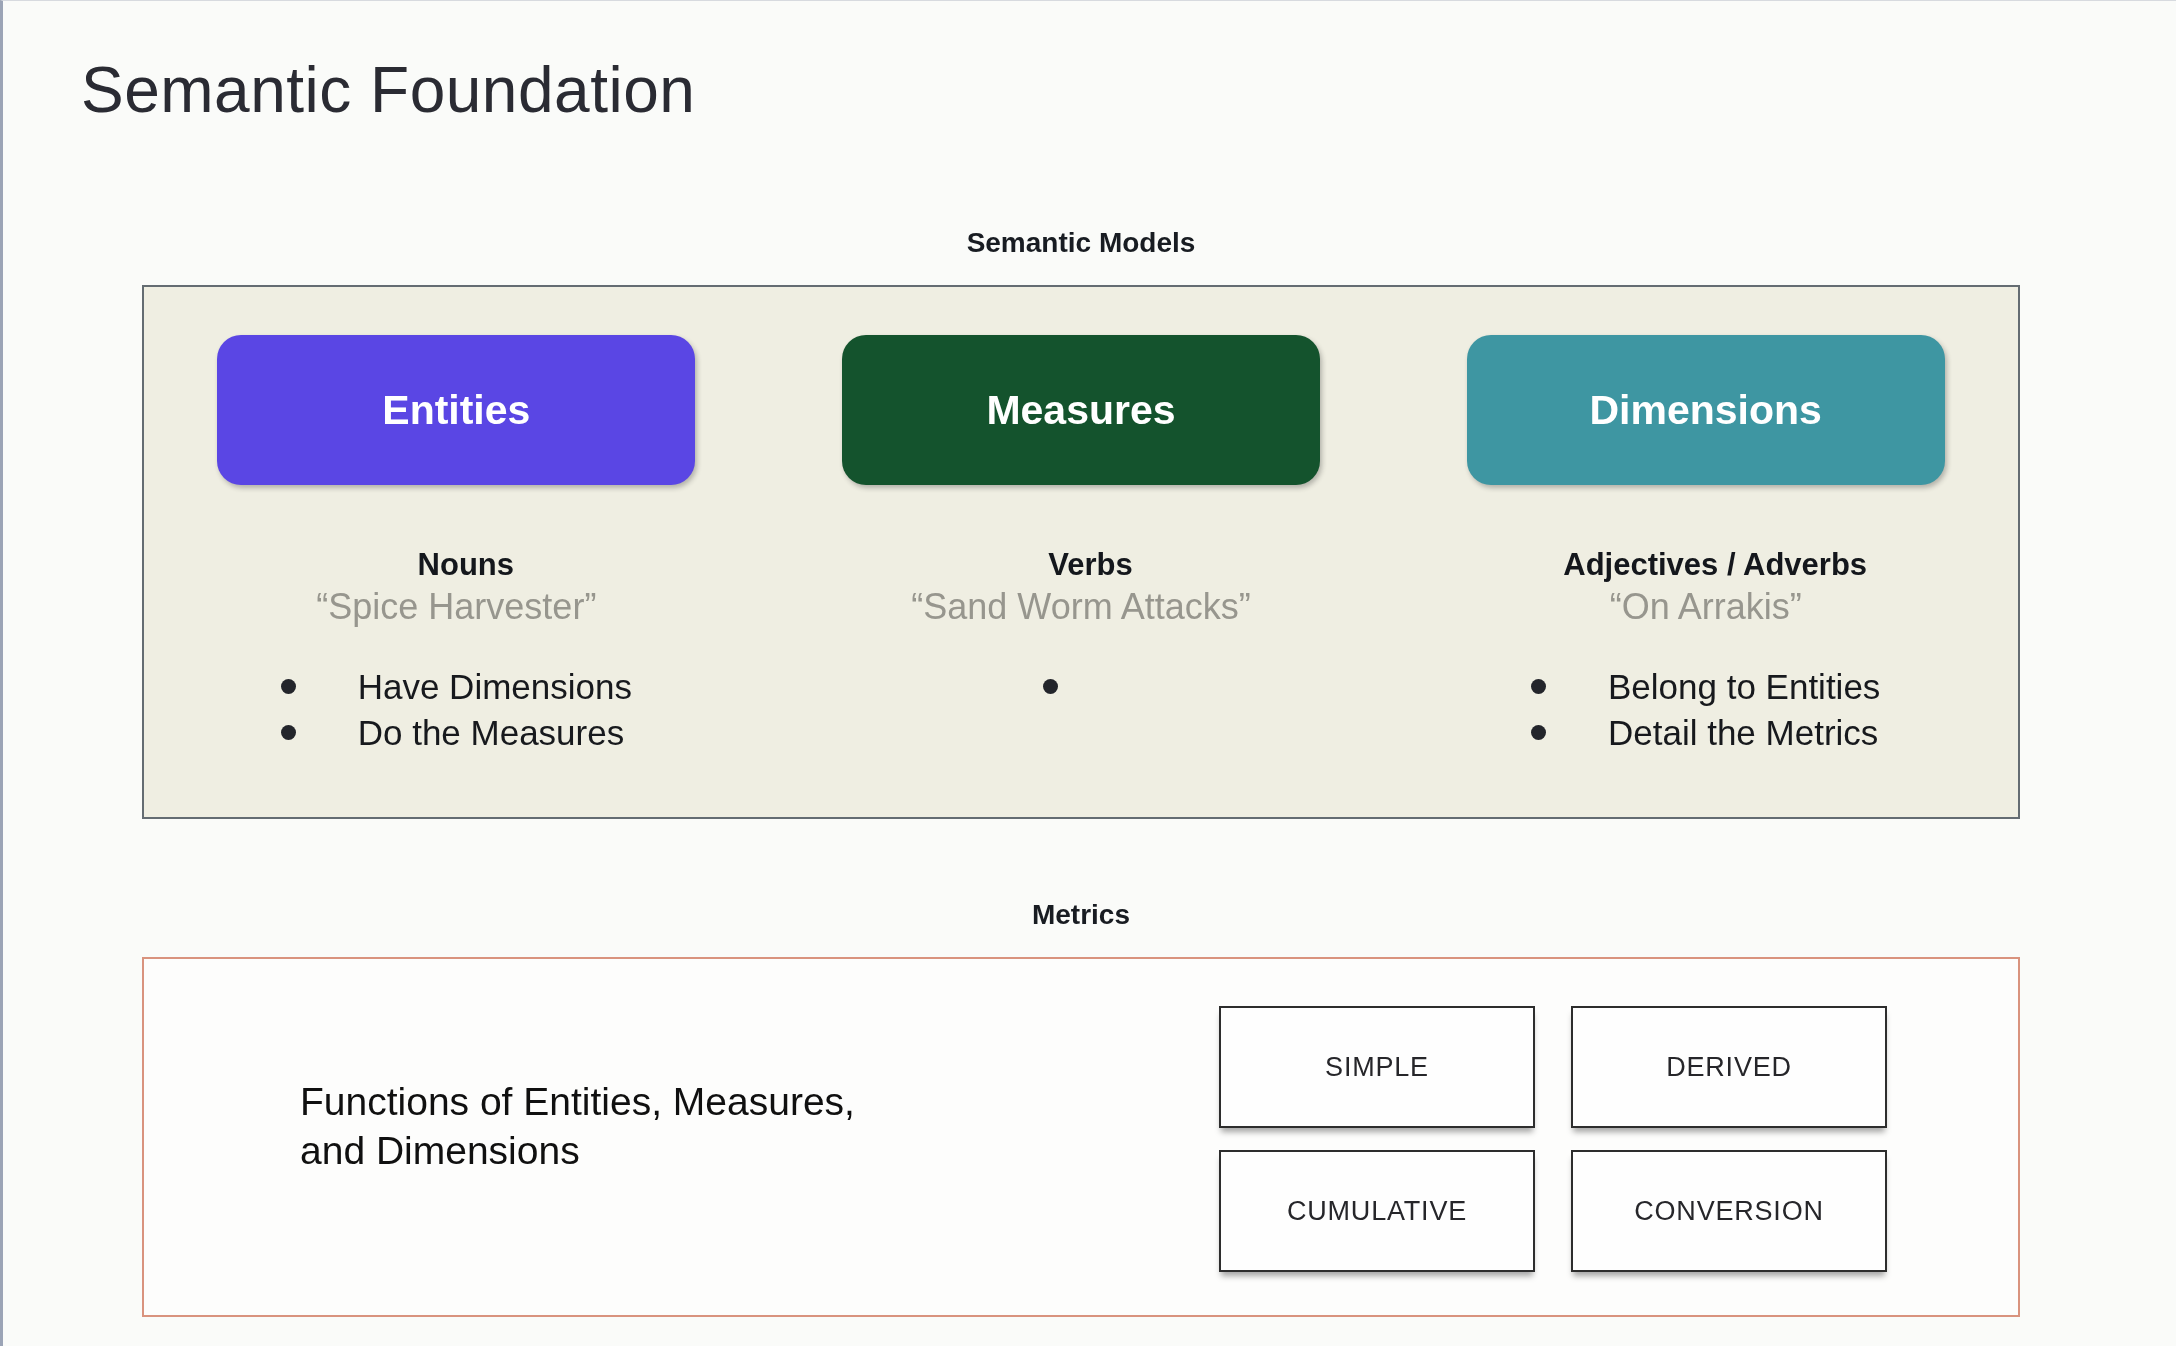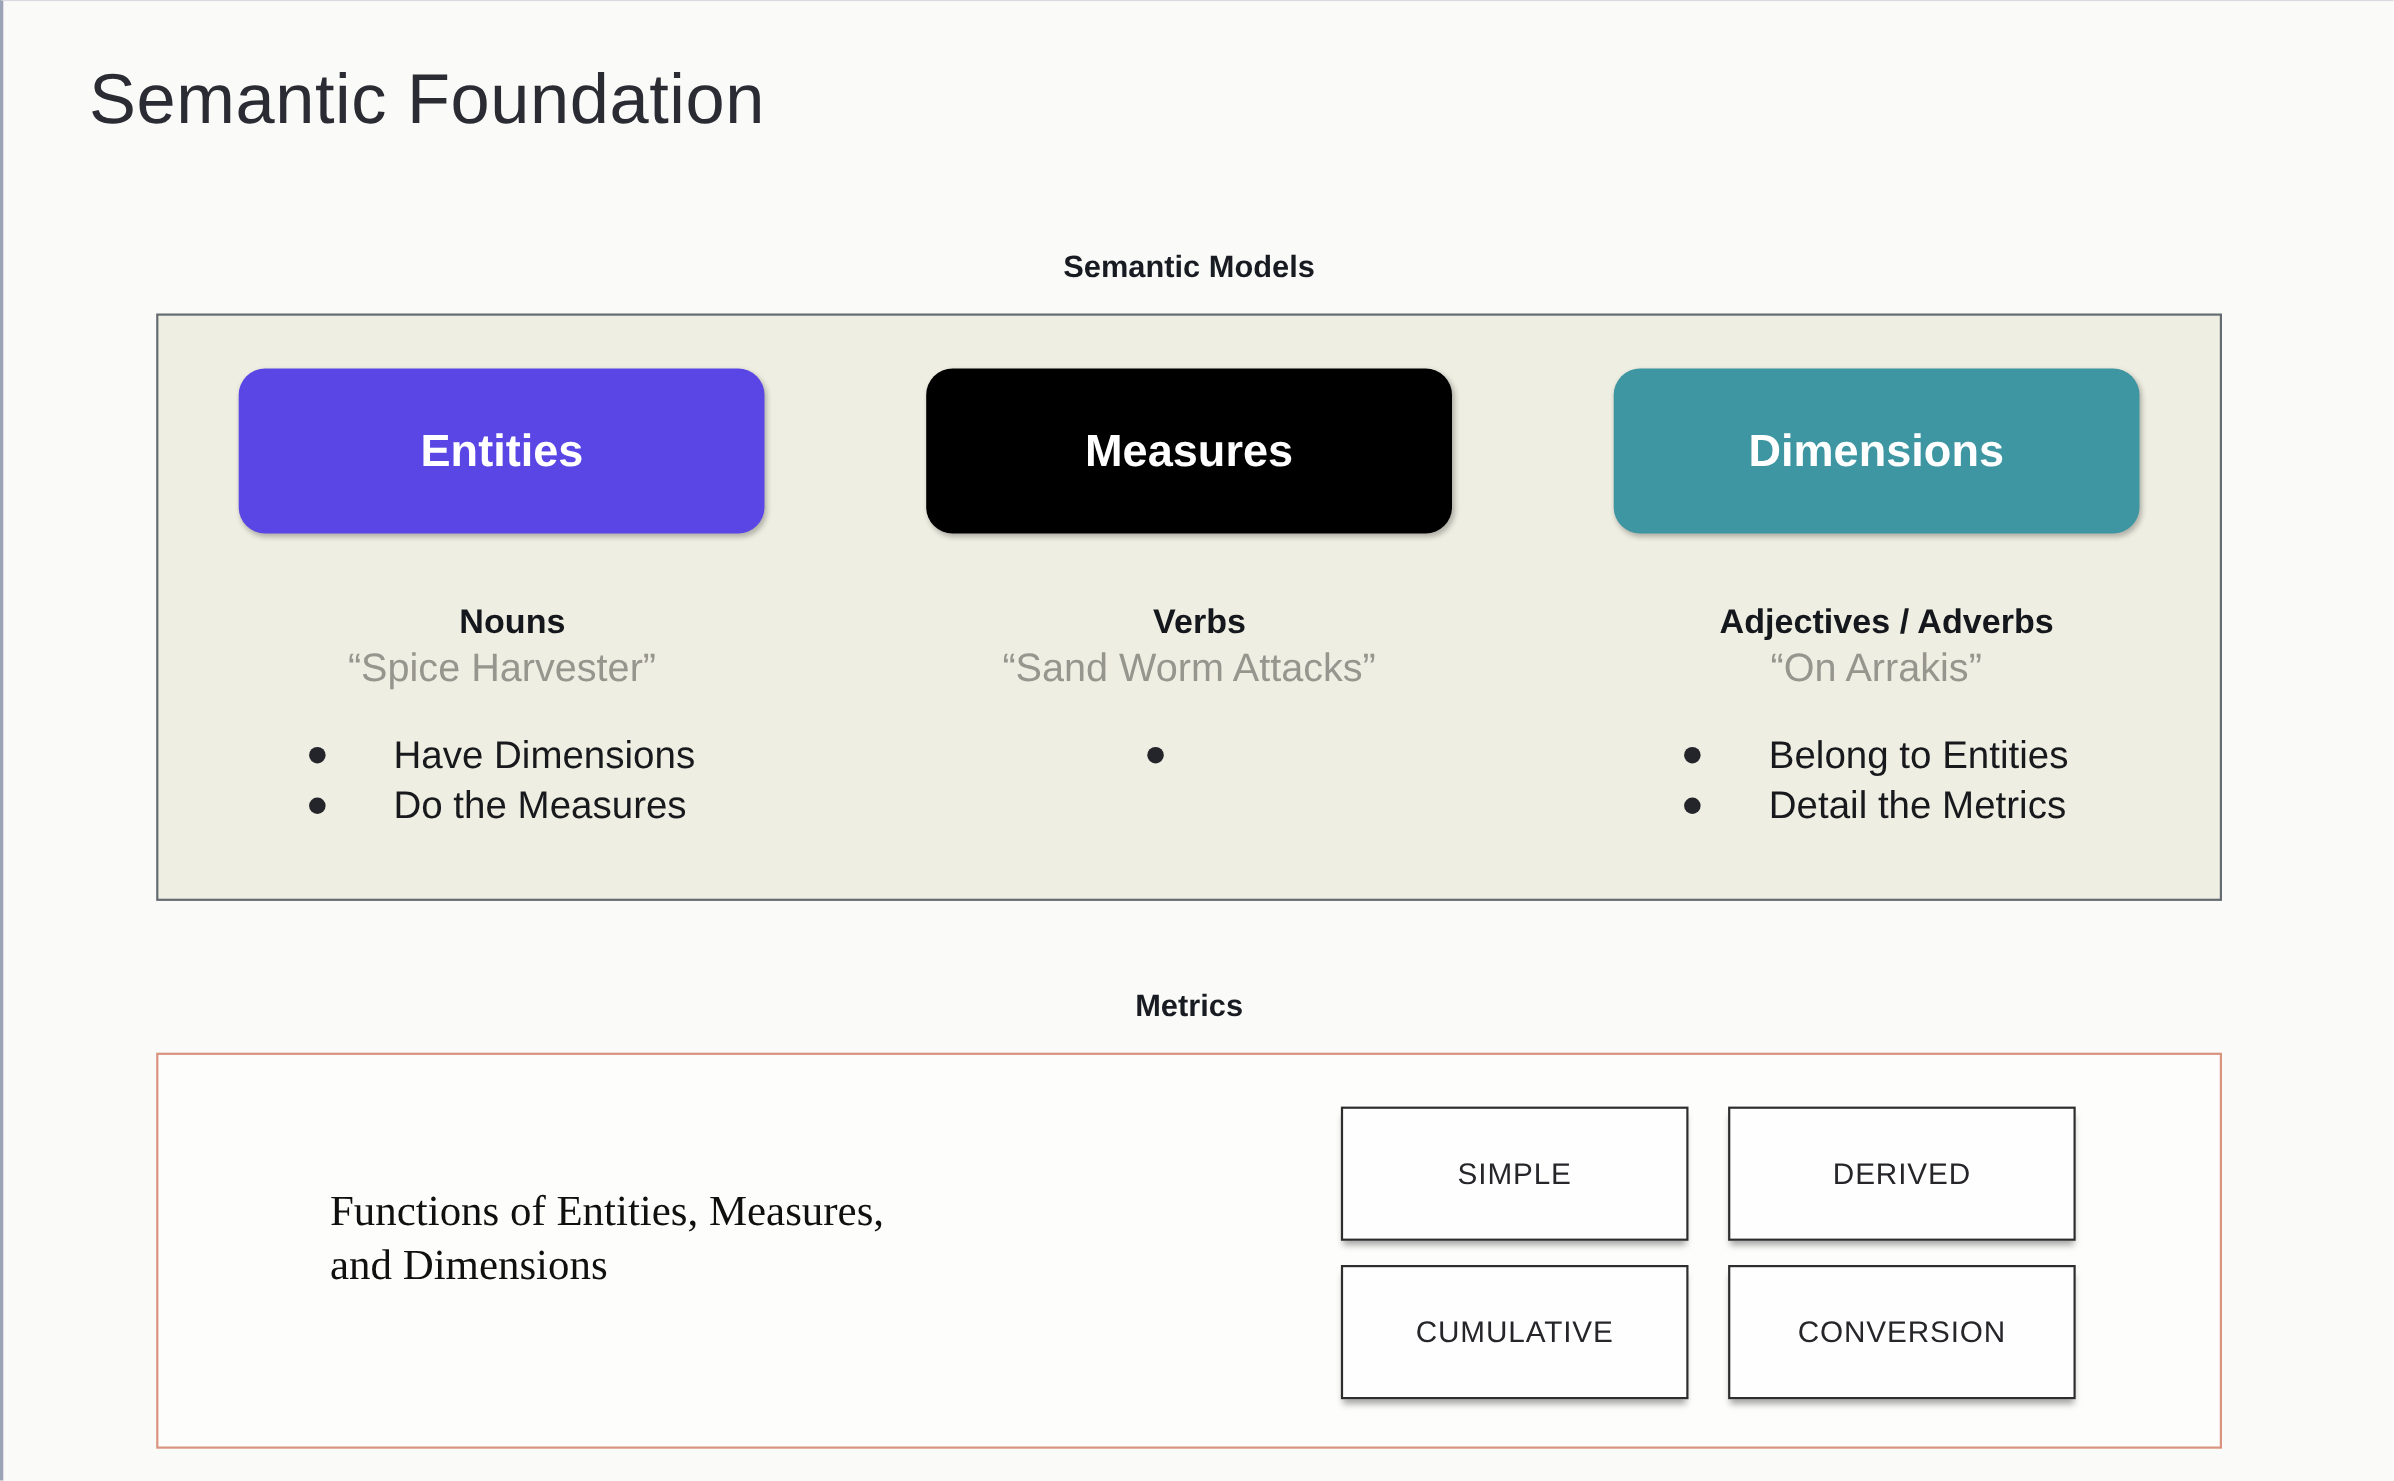--- a/index.html
+++ b/index.html
@@ -113,21 +113,20 @@
     border: 2px solid #d9937e;
   }
   .metrics-desc {
     position: absolute;
     left: 156px;
     top: 118px;
     font-size: 39px;
     line-height: 1.26;
     color: #101010;
     white-space: pre-line;
-    font-family: Liberation Serif, serif;
   }
   .metric-grid {
     position: absolute;
     left: 1075px;
     top: 47px;
     display: grid;
     grid-template-columns: 316px 316px;
     grid-auto-rows: 122px;
     column-gap: 36px;
     row-gap: 22px;
@@ -164,21 +163,21 @@
         <span class="li-text">Have Dimensions</span>
       </div>
       <div class="model-li">
         <span class="bullet-dot"></span>
         <span class="li-text">Do the Measures</span>
       </div>
     </div>
   </div>
 
   <div class="model-col">
-    <div class="model-btn" style="background-color: #000000;">Measures</div>
+    <div class="model-btn" style="background-color: #14532d;">Measures</div>
     <div class="model-role">Verbs</div>
     <div class="model-example">“Sand Worm Attacks”</div>
     <div class="model-list">
       <div class="model-li">
         <span class="bullet-dot"></span>
       </div>
     </div>
   </div>
 
   <div class="model-col">

